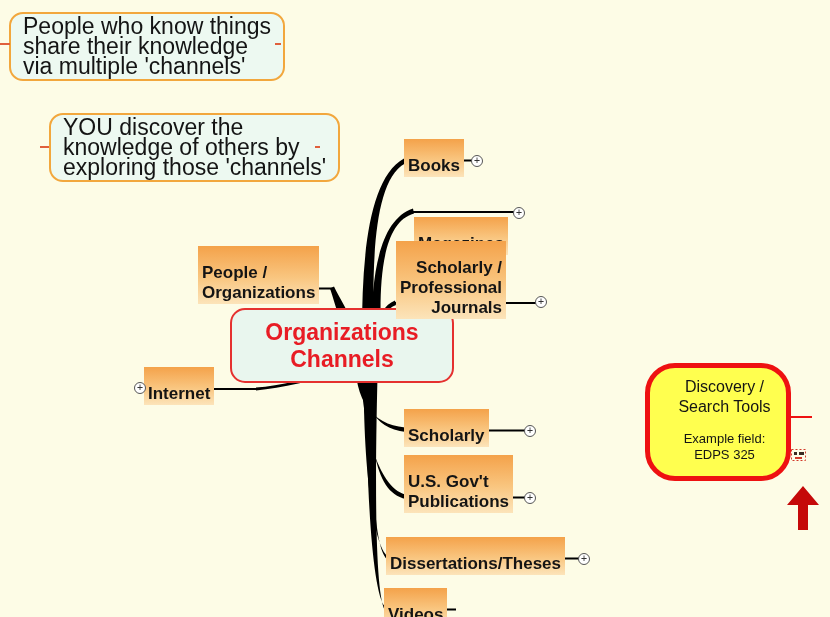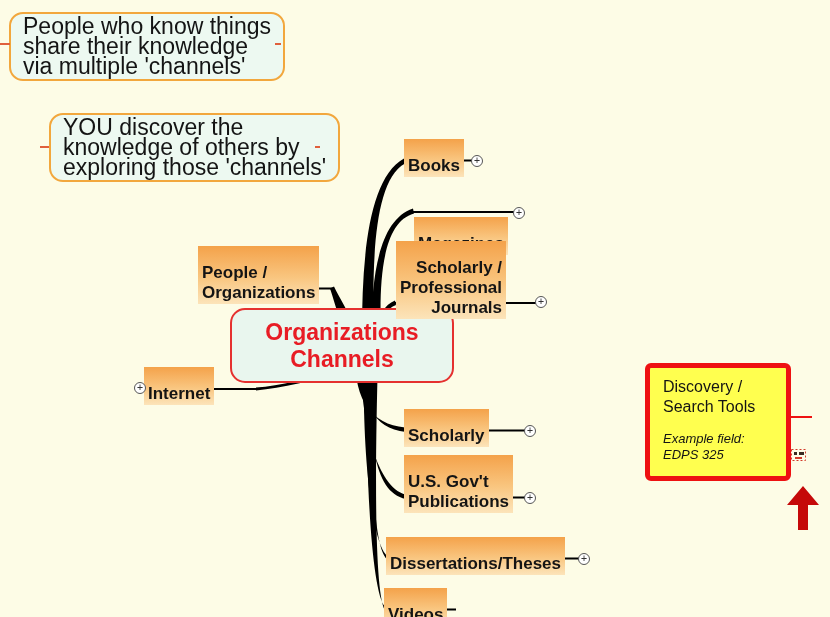--- a/index.html
+++ b/index.html
@@ -68,26 +68,27 @@
   .stub-n2l{left:40px;top:146px;width:9px;}
   .stub-n2r{left:315px;top:146px;width:5px;}
   .stub-callout{left:791px;top:416px;width:21px;background:var(--callout-border,#ee1111);}
 
   
   .callout{
     position:absolute;left:645px;top:363px;width:146px;height:118px;
     box-sizing:border-box;
     background:var(--callout-bg,#ffff4f);
     border:5px solid var(--callout-border,#ee1111);
-    border-radius:6px;
+    border-radius:30px;
     padding:9px 0 12px 13px;
     color:#141414;
+    text-align:center;
   }
   .callout-title{font-size:16px;line-height:20px;white-space:pre-line;}
-  .callout-detail{margin-top:14px;font-size:13px;line-height:16px;white-space:pre-line;font-style:italic;}
+  .callout-detail{margin-top:14px;font-size:13px;line-height:16px;white-space:pre-line;}
 
   
   .fold{
     position:absolute;width:12px;height:12px;box-sizing:border-box;
     border:1px solid #555;border-radius:50%;background:#fff;
     color:#333;font-size:10px;line-height:10px;text-align:center;
     font-family:"DejaVu Sans Mono",monospace;
   }
   .fold-books{left:471px;top:155px;}
   .fold-magazines{left:513px;top:207px;}

